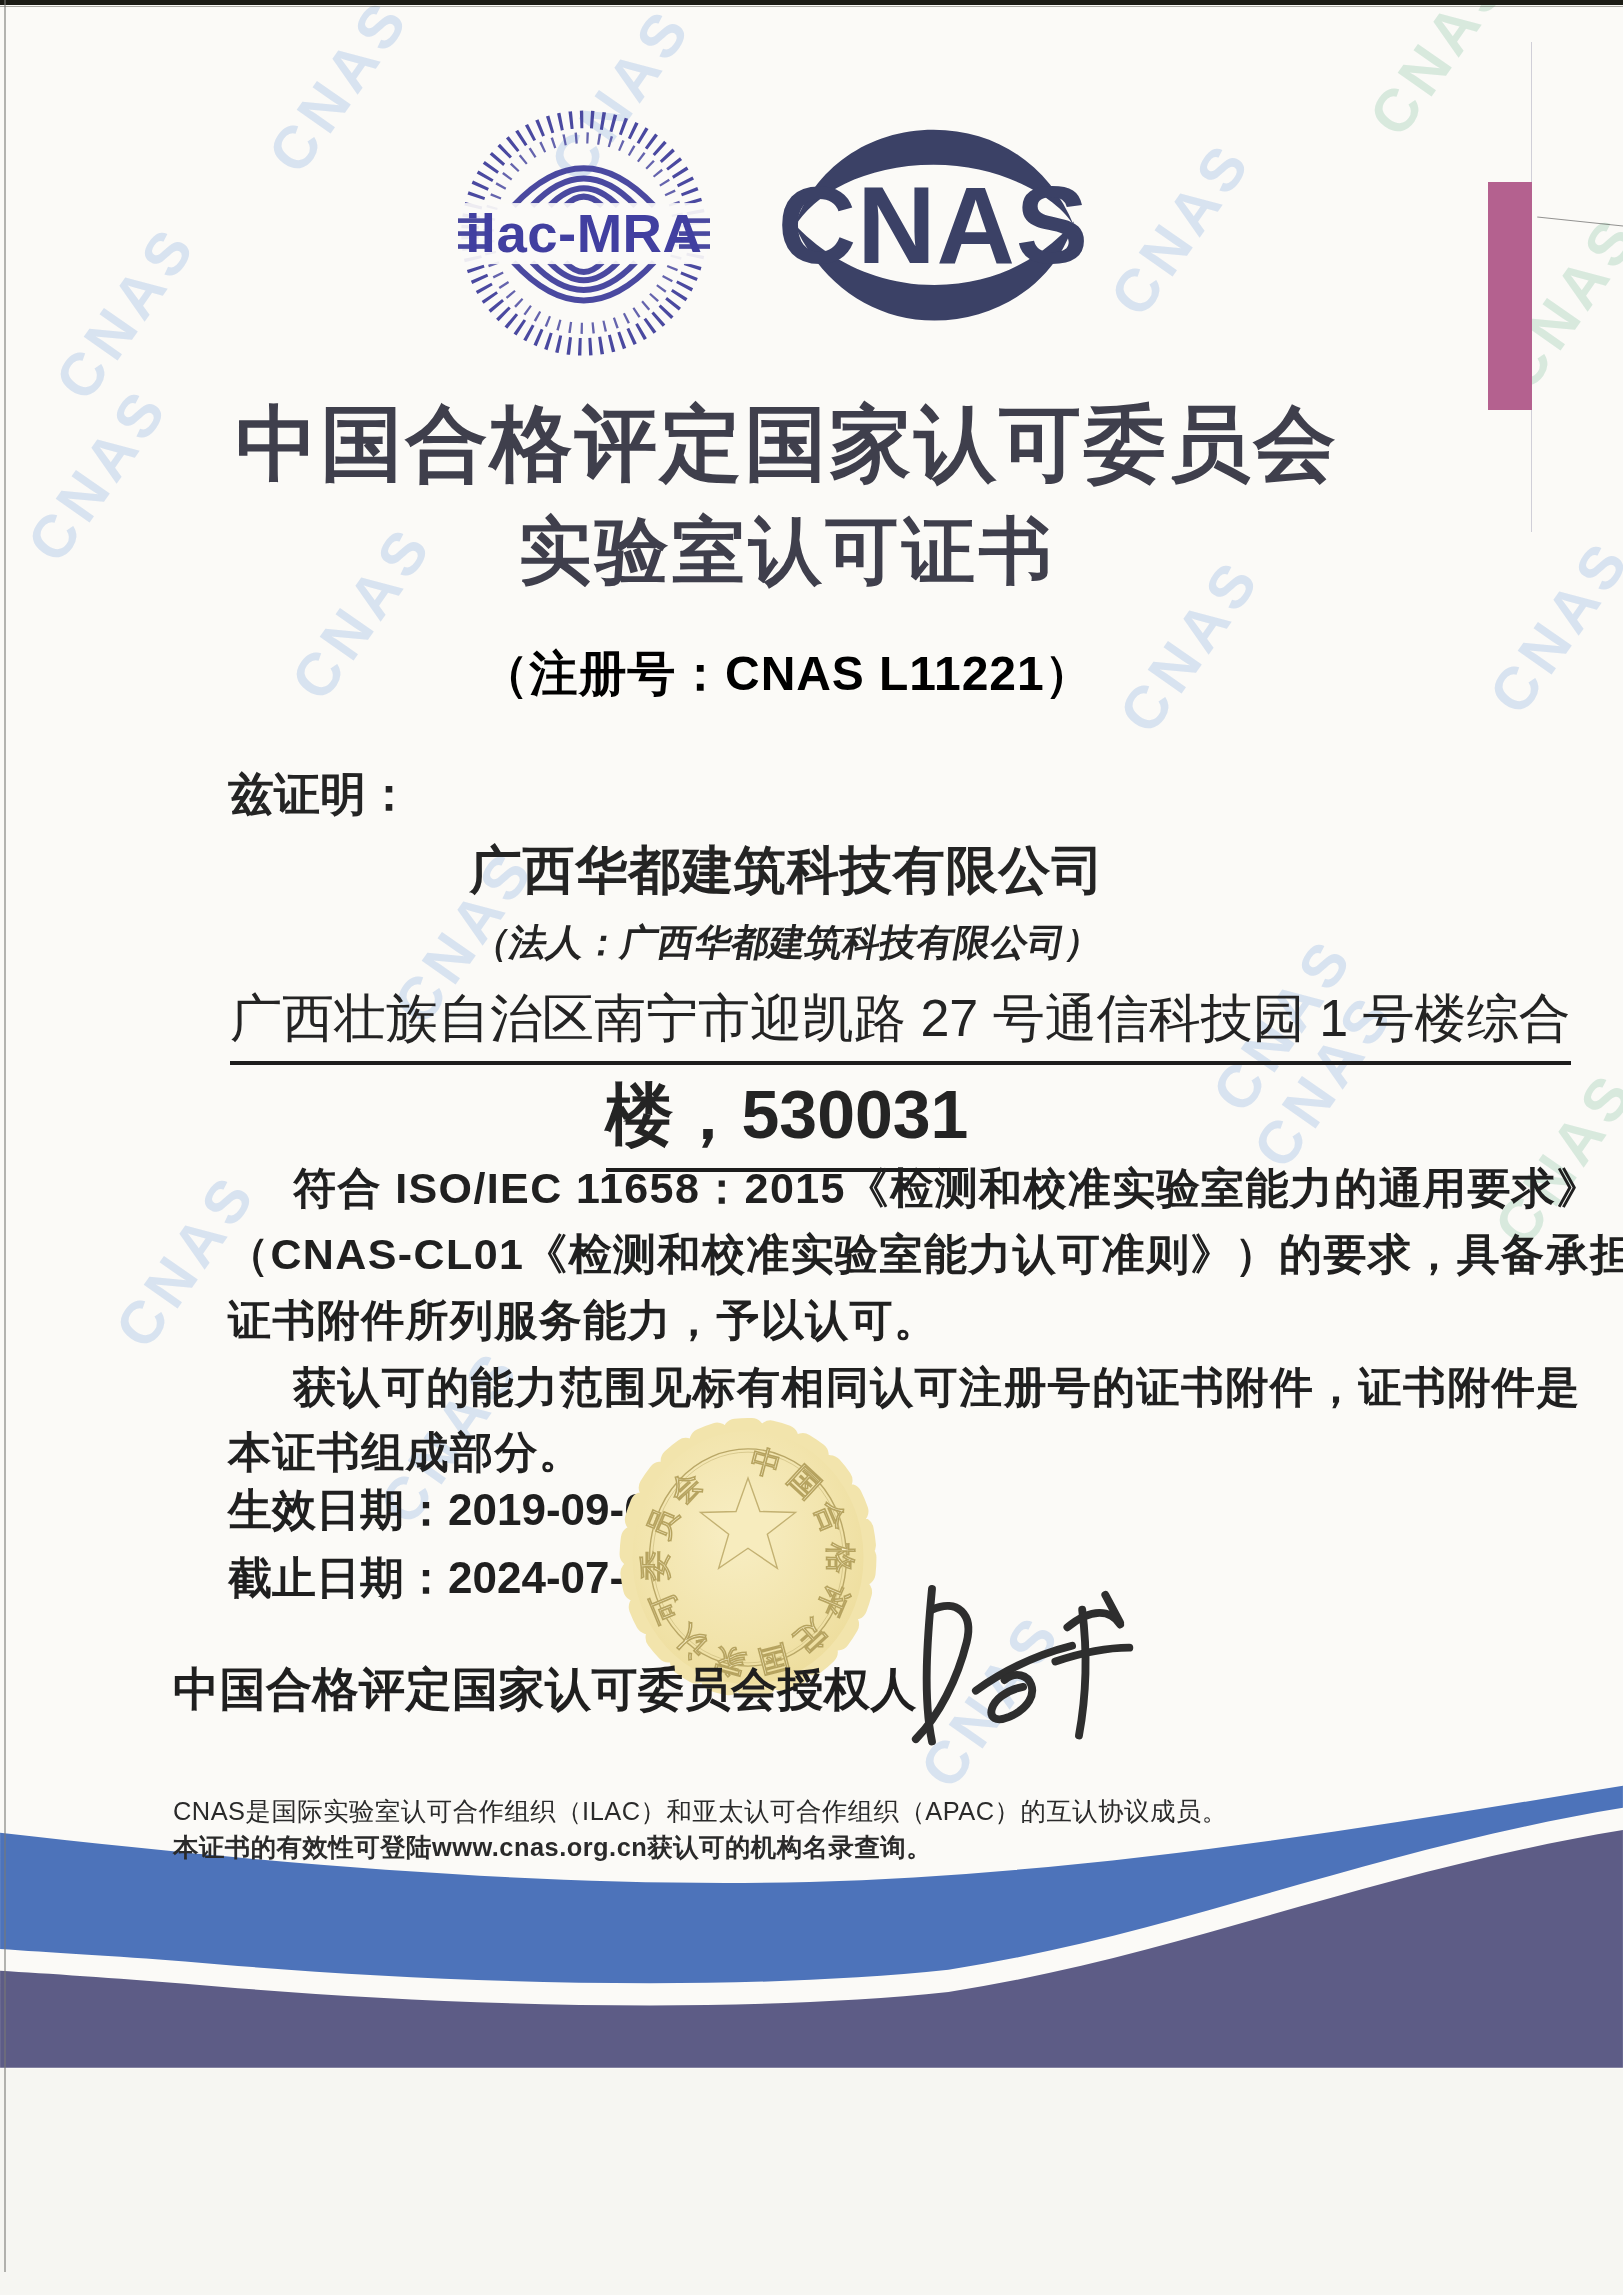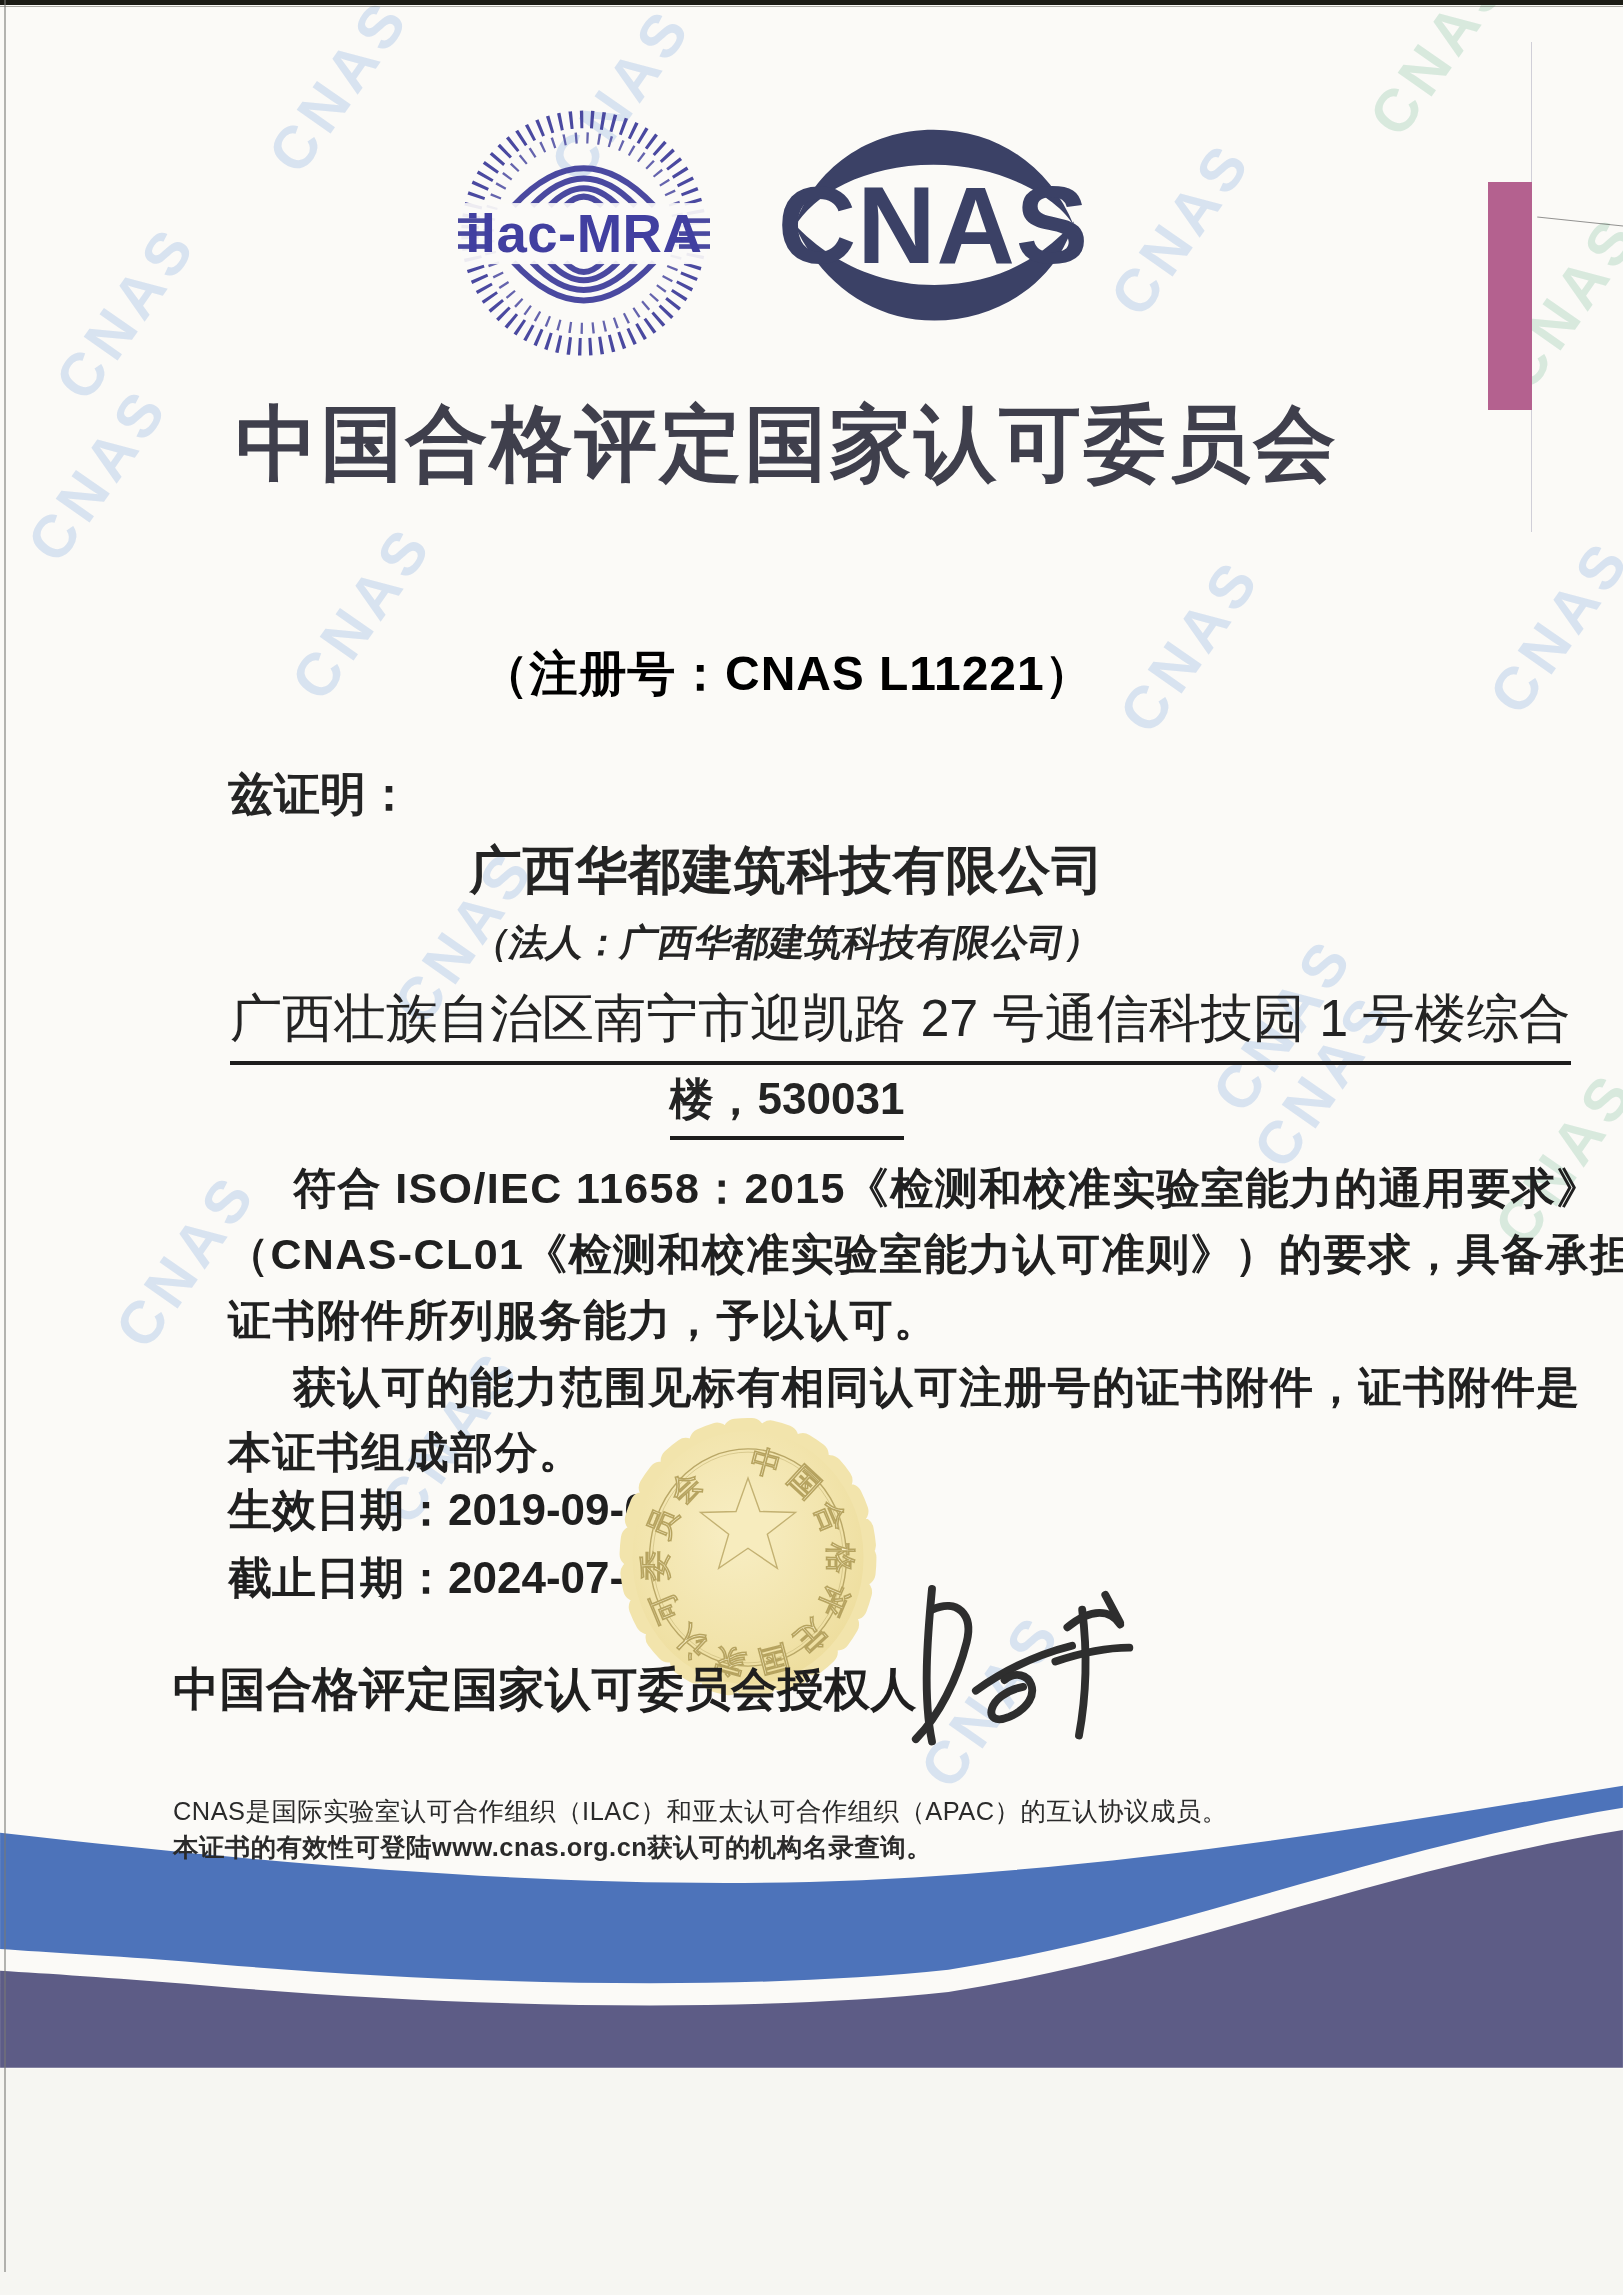--- a/index.html
+++ b/index.html
@@ -22,21 +22,21 @@
   .center-zone{position:absolute; left:28px; width:1518px; text-align:center;}
   #org-title{top:390px; font-size:82px; font-weight:bold; letter-spacing:2.8px; color:#3f3f4c;}
   #cert-title{top:503px; font-size:73px; font-weight:bold; letter-spacing:3.7px; color:#3f3f4c;}
   #reg-line{top:642px; font-size:48px; font-weight:bold; color:#000000; letter-spacing:0.9px;}
   #certify{left:228px; top:764px; font-size:46px; font-weight:bold;text-align:center;}
   #company{top:836px; font-size:52px; font-weight:bold; letter-spacing:0.9px;}
   #legal{top:918px; font-size:37px; font-weight:bold;}
   #legal span{display:inline-block; transform:skewX(-10deg);}
   #addr1{left:230px; top:984px; font-size:52px; font-weight:normal;}
   #addr1 span, #addr2 span{display:inline-block; border-bottom:4.2px solid #1d1d1d; padding-bottom:7.4px;}
-  #addr2{top:1070px; font-size:44px; font-weight:bold;}
+  #addr2{top:1070px; font-size:68px; font-weight:bold;}
   .para{font-size:43px; font-weight:bold; letter-spacing:1.4px; color:#202020;}
   #para1{left:293px; top:1160px;}
   #para2{left:226px; top:1226px;}
   #para3{left:228px; top:1292px;}
   #para4{left:293px; top:1359px;}
   #para5{left:228px; top:1424px;}
   .dateline{left:228px; font-size:44px; font-weight:bold; color:#1f1f1f;}
   #date1{top:1481px;}
   #date2{top:1549px;}
   #authorizer{left:173px; top:1659px; font-size:46px; font-weight:bold; letter-spacing:0.5px; color:#1f1f1f;}
@@ -121,20 +121,21 @@
 
   <svg class="abs" style="left:781px;top:110px;" width="305" height="234" viewBox="0 0 660 505">
     <path d="M28,255 C70,125 190,42 330,42 C470,42 582,122 634,250
          C600,190 480,118 330,118 C180,118 70,182 28,255 Z" fill="#3b4166"></path>
     <path d="M634,240 C600,368 472,455 332,455 C196,455 84,372 28,245
          C85,308 190,378 332,378 C482,378 582,302 634,240 Z" fill="#3b4166"></path>
     <text x="330" y="330" text-anchor="middle" font-size="235" font-weight="bold" fill="#3b4166" letter-spacing="2">CNAS</text>
   </svg>
 
   <div class="center-zone line" id="org-title">中国合格评定国家认可委员会</div>
+  <div class="center-zone line" id="cert-title">实验室认可证书</div>
   <div class="center-zone line" id="reg-line">（注册号：CNAS L11221）</div>
 
   <div class="line" id="certify">兹证明：</div>
   <div class="center-zone line" id="company">广西华都建筑科技有限公司</div>
   <div class="center-zone line" id="legal">
     <span>（法人：广西华都建筑科技有限公司）</span>
   </div>
   <div class="line" id="addr1">
     <span>广西壮族自治区南宁市迎凯路 27 号通信科技园 1 号楼综合</span>
   </div>

